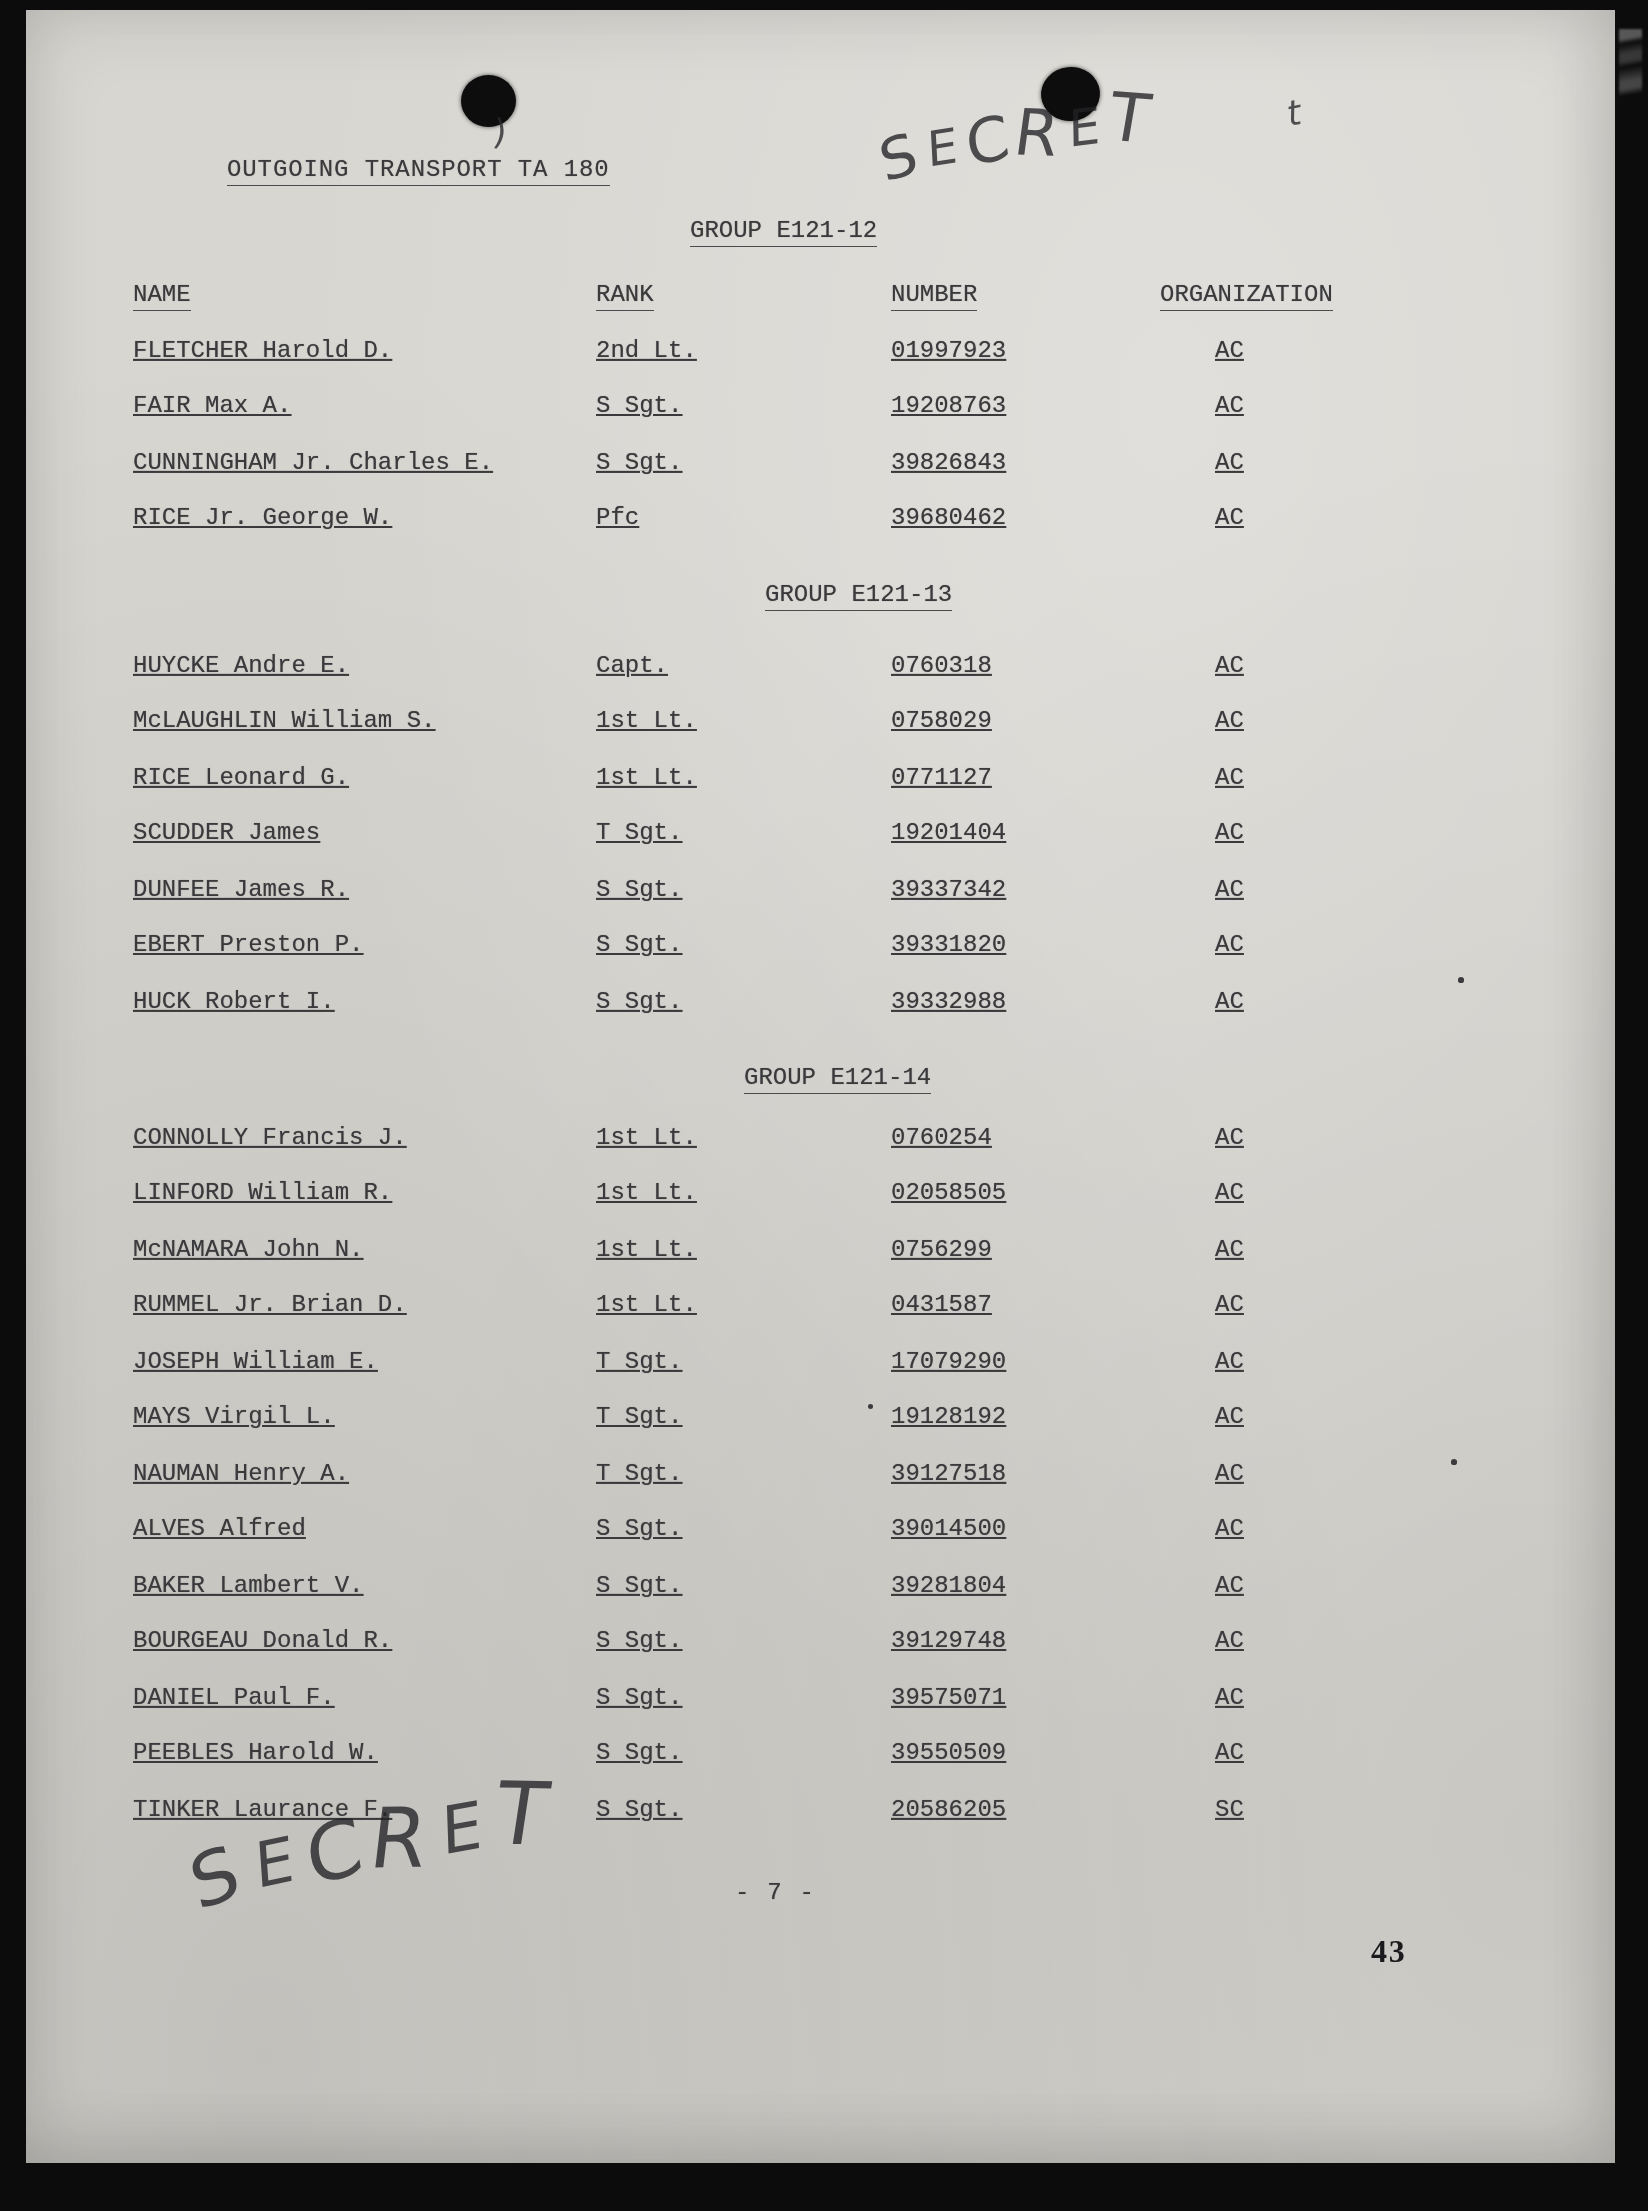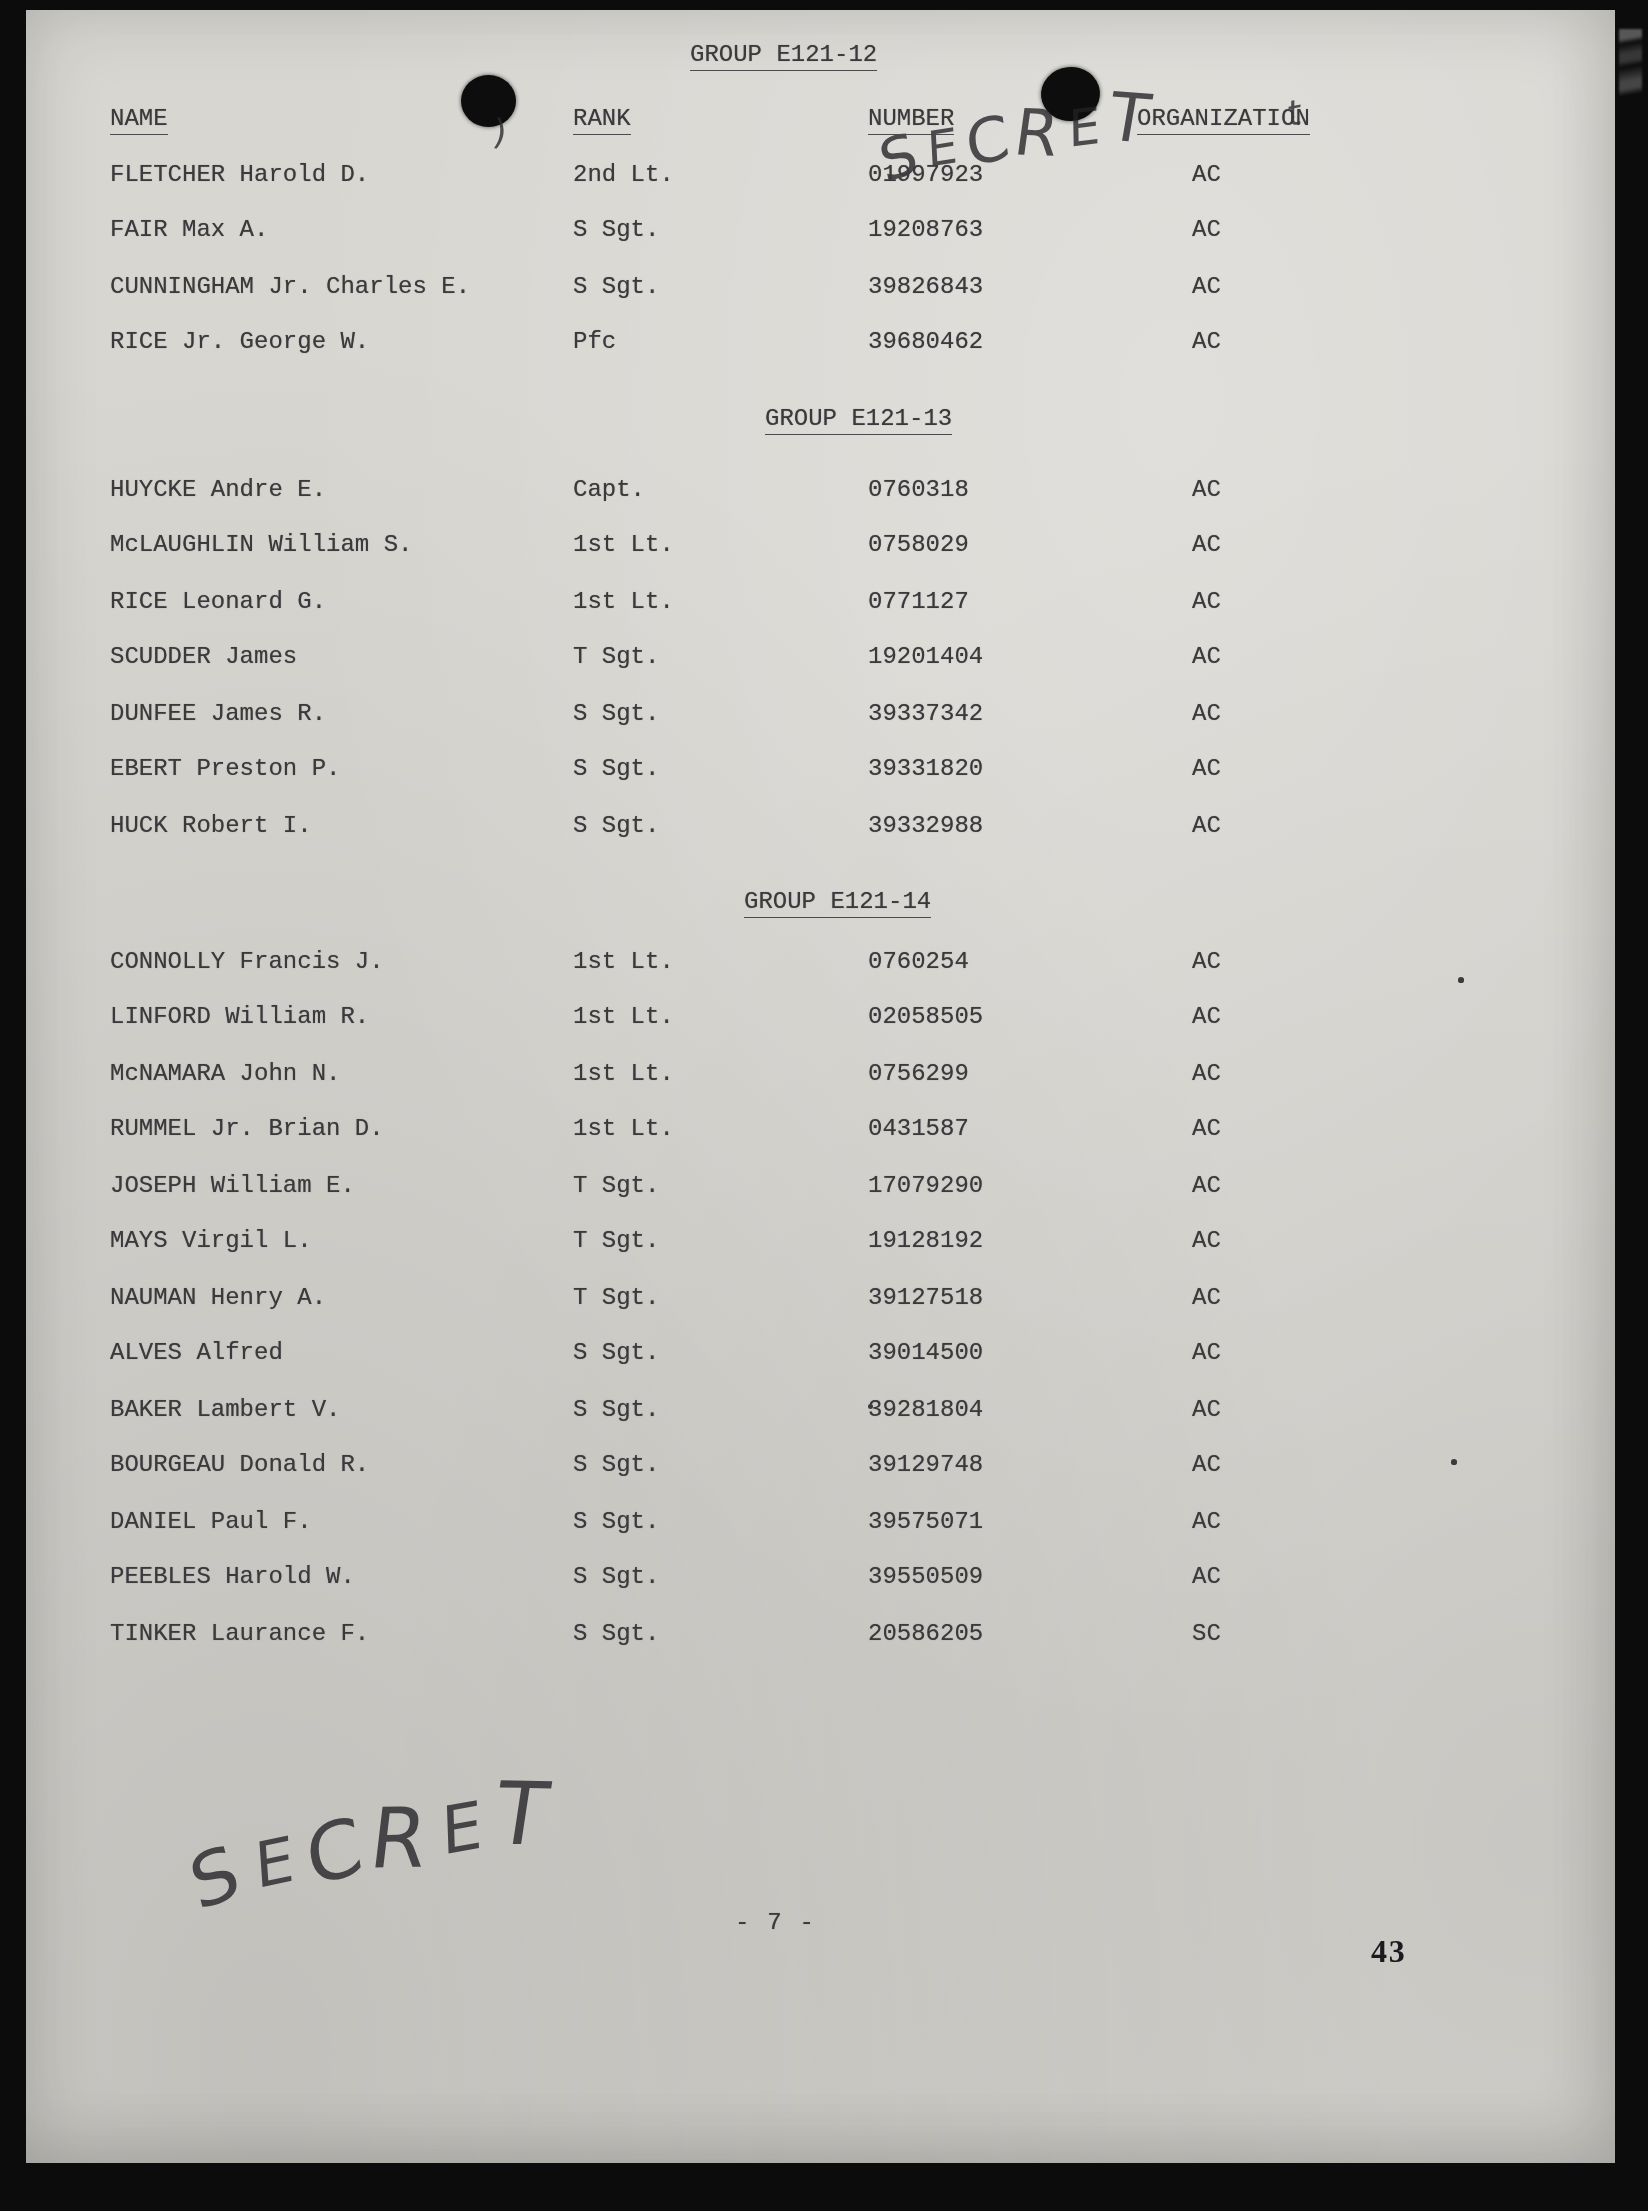--- a/index.html
+++ b/index.html
@@ -29,21 +29,21 @@
   .title-wrap{padding-top:145px;padding-left:201px;line-height:29px;}
   .doc-title{letter-spacing:0.9px;}
 
   .group-head{line-height:29px;}
   .group-head.g0{margin:30px 0 8px 664px;}
   .group-head.g1{margin:21px 0 0 739px;}
   .group-head.g2{margin:21px 0 0 718px;}
 
   .row{
     display:grid;grid-template-columns:463px 295px 269px 225px;
-    padding-left:84px;line-height:29px;white-space:pre;
+    padding-left:107px;line-height:29px;white-space:pre;text-decoration:underline;
   }
   .header-row{margin-top:33px;height:29px;}
   .rows{margin-top:26px;}
   .rows.r1{margin-top:39px;}
   .rows.r2{margin-top:28px;}
   .body-row{height:56px;align-items:start;}
   .body-row:nth-child(odd){transform:translateY(0.9px);}
   .cell.org{padding-left:55px;}
 
   
@@ -100,20 +100,23 @@
   <div class="hole h1"></div>
   <div class="hole h2"></div>
 
   <span class="mark paren">)</span>
   <span class="mark tick">t</span>
 
   <div class="scrawl secret-top"><span>S</span><span>E</span><span>C</span><span>R</span><span>E</span><span>T</span></div>
 
   <div class="content">
 
+    <div class="title-wrap">
+      <span class="u doc-title">OUTGOING TRANSPORT TA 180</span>
+    </div>
 
     <div class="group-head g0">
       <span class="u">GROUP E121-12</span>
     </div>
 
     <div class="row header-row">
       <span class="cell"><span class="u">NAME</span></span>
       <span class="cell"><span class="u">RANK</span></span>
       <span class="cell"><span class="u">NUMBER</span></span>
       <span class="cell"><span class="u">ORGANIZATION</span></span>

